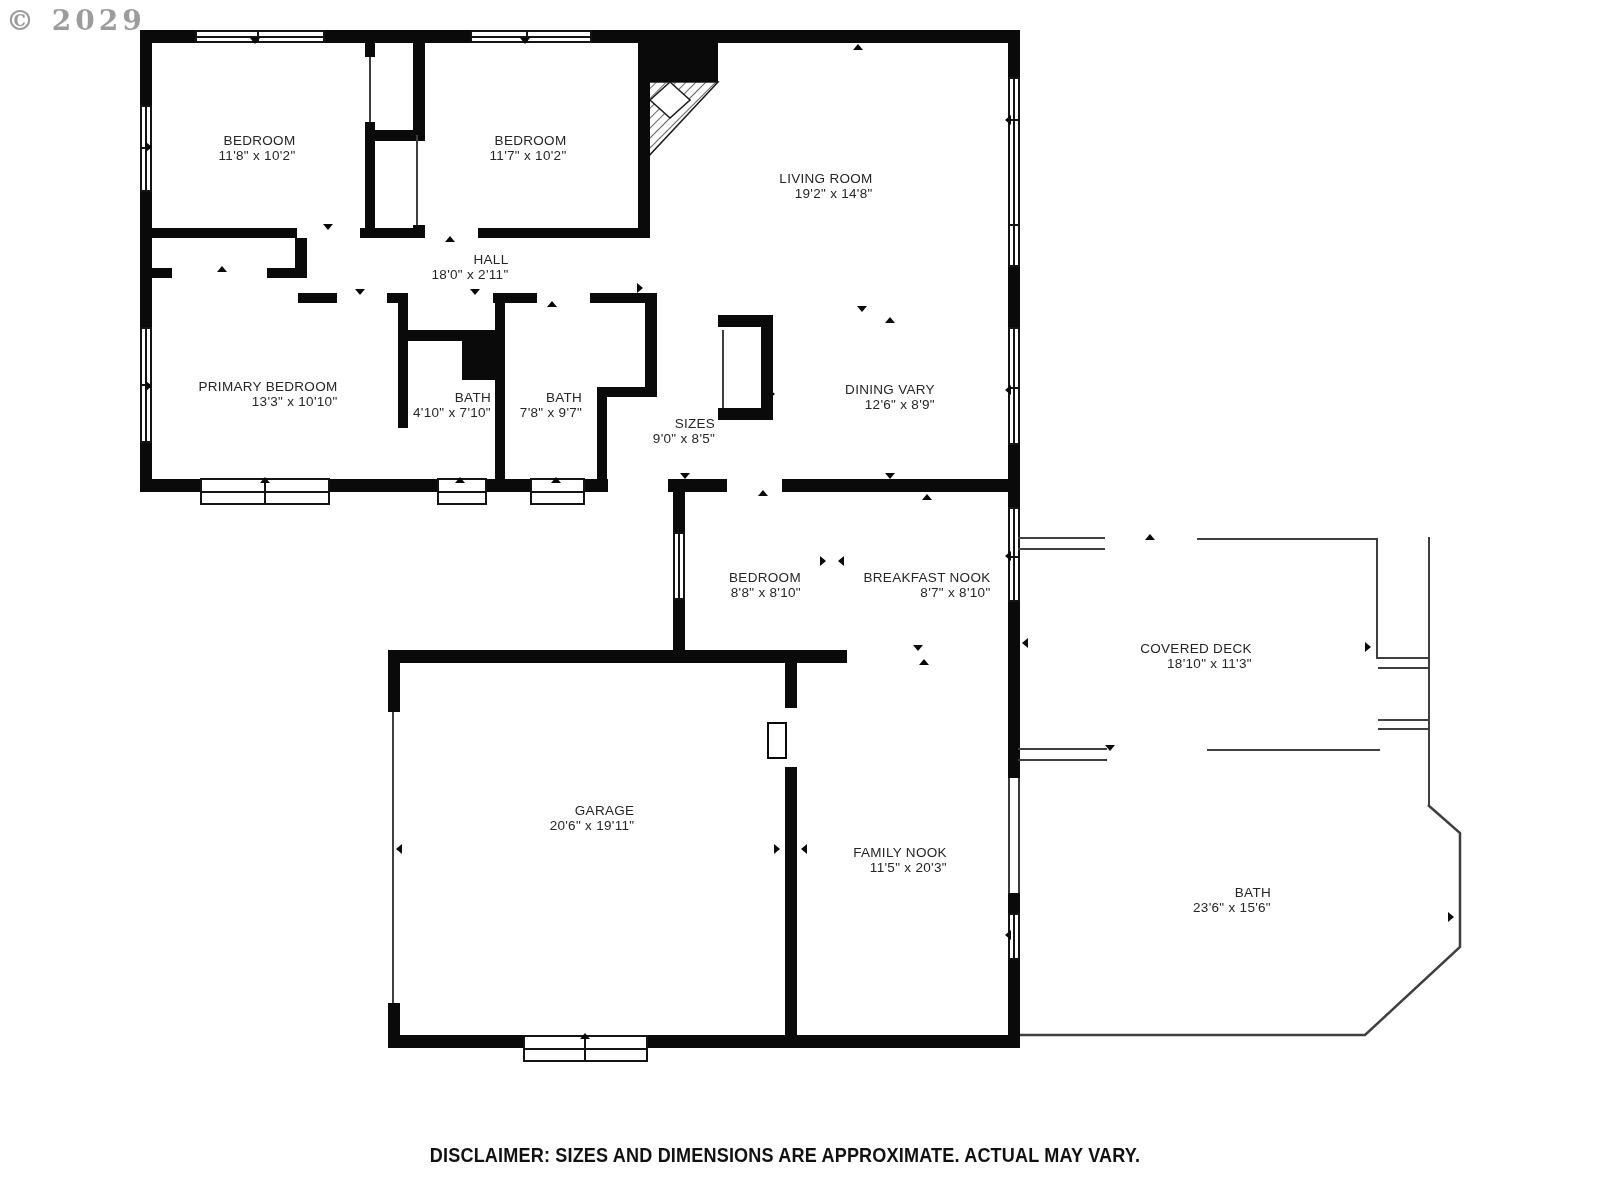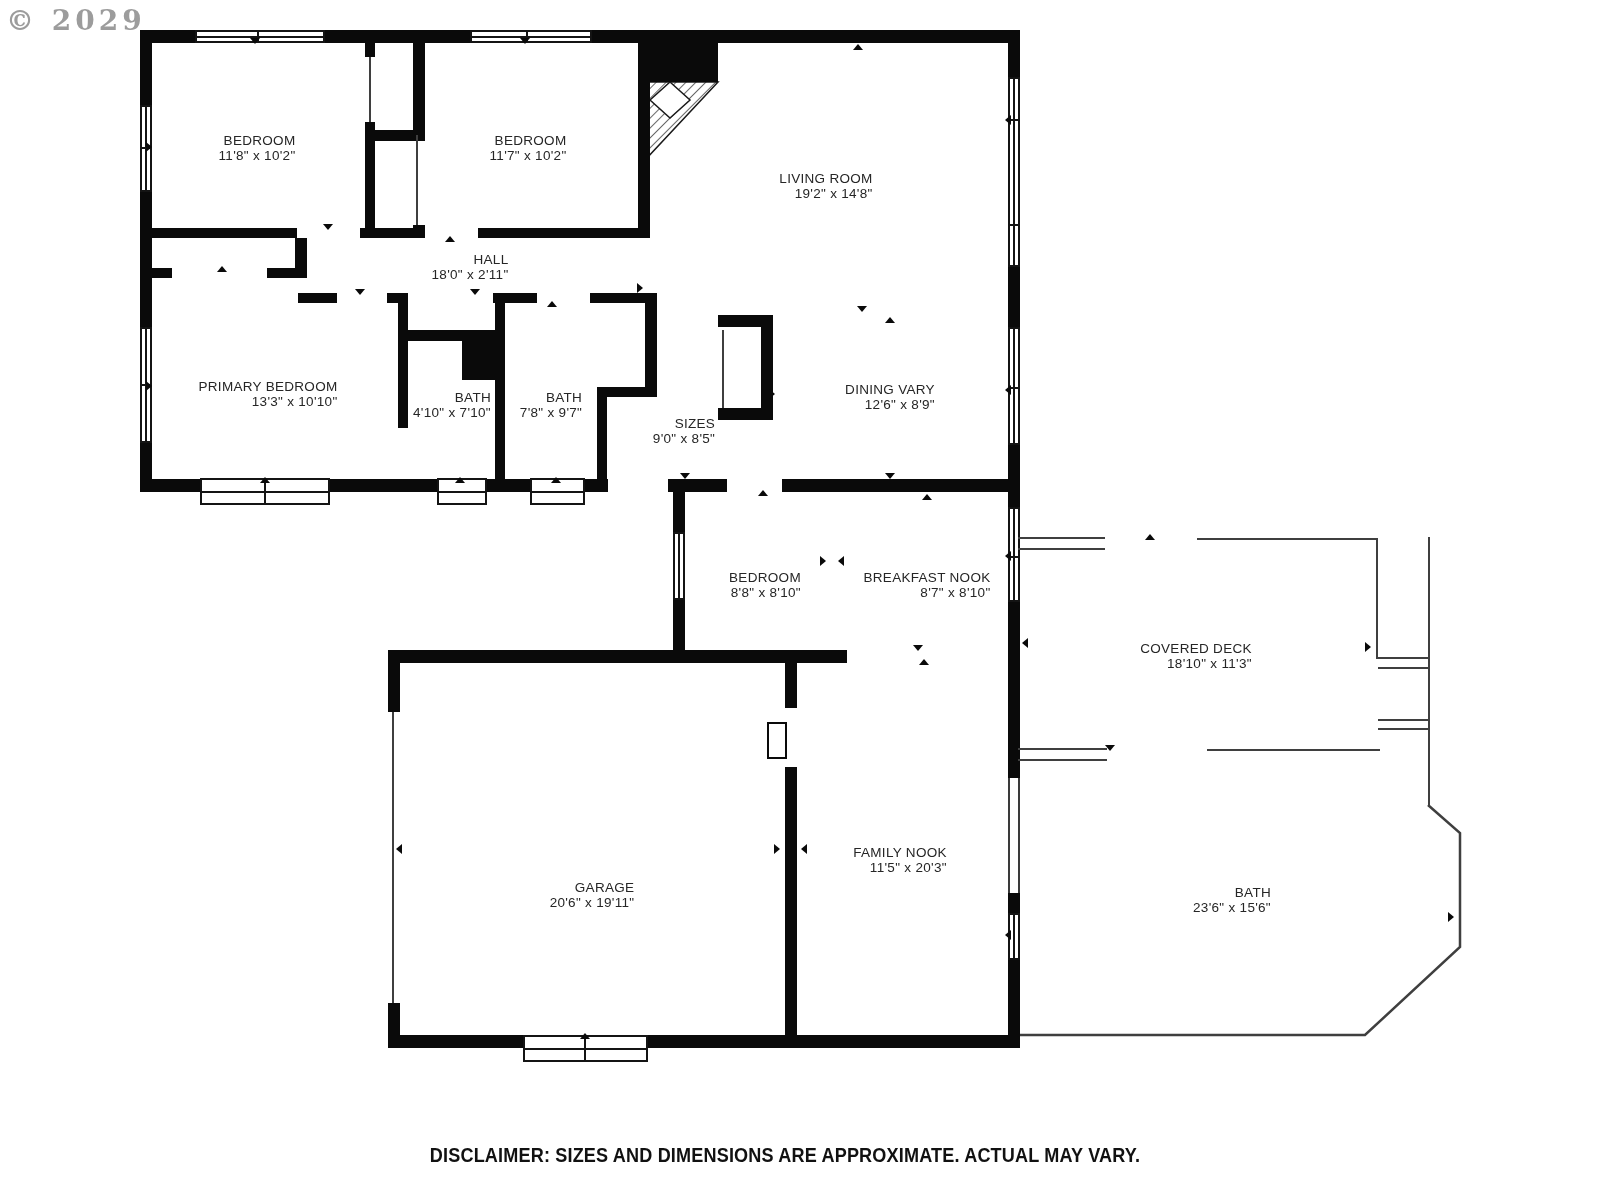--- a/index.html
+++ b/index.html
@@ -86,21 +86,21 @@
       <span class="dm">8'8" x 8'10"</span>
     </div>
   <div class="room-label" style="left:927px;top:585px">
       <span class="nm">BREAKFAST NOOK</span>
       <span class="dm">8'7" x 8'10"</span>
     </div>
   <div class="room-label" style="left:1196px;top:656px">
       <span class="nm">COVERED DECK</span>
       <span class="dm">18'10" x 11'3"</span>
     </div>
-  <div class="room-label" style="left:592px;top:895px">
+  <div class="room-label" style="left:592px;top:818px">
       <span class="nm">GARAGE</span>
       <span class="dm">20'6" x 19'11"</span>
     </div>
   <div class="room-label" style="left:900px;top:860px">
       <span class="nm">FAMILY NOOK</span>
       <span class="dm">11'5" x 20'3"</span>
     </div>
   <div class="room-label" style="left:1232px;top:900px">
       <span class="nm">BATH</span>
       <span class="dm">23'6" x 15'6"</span>

